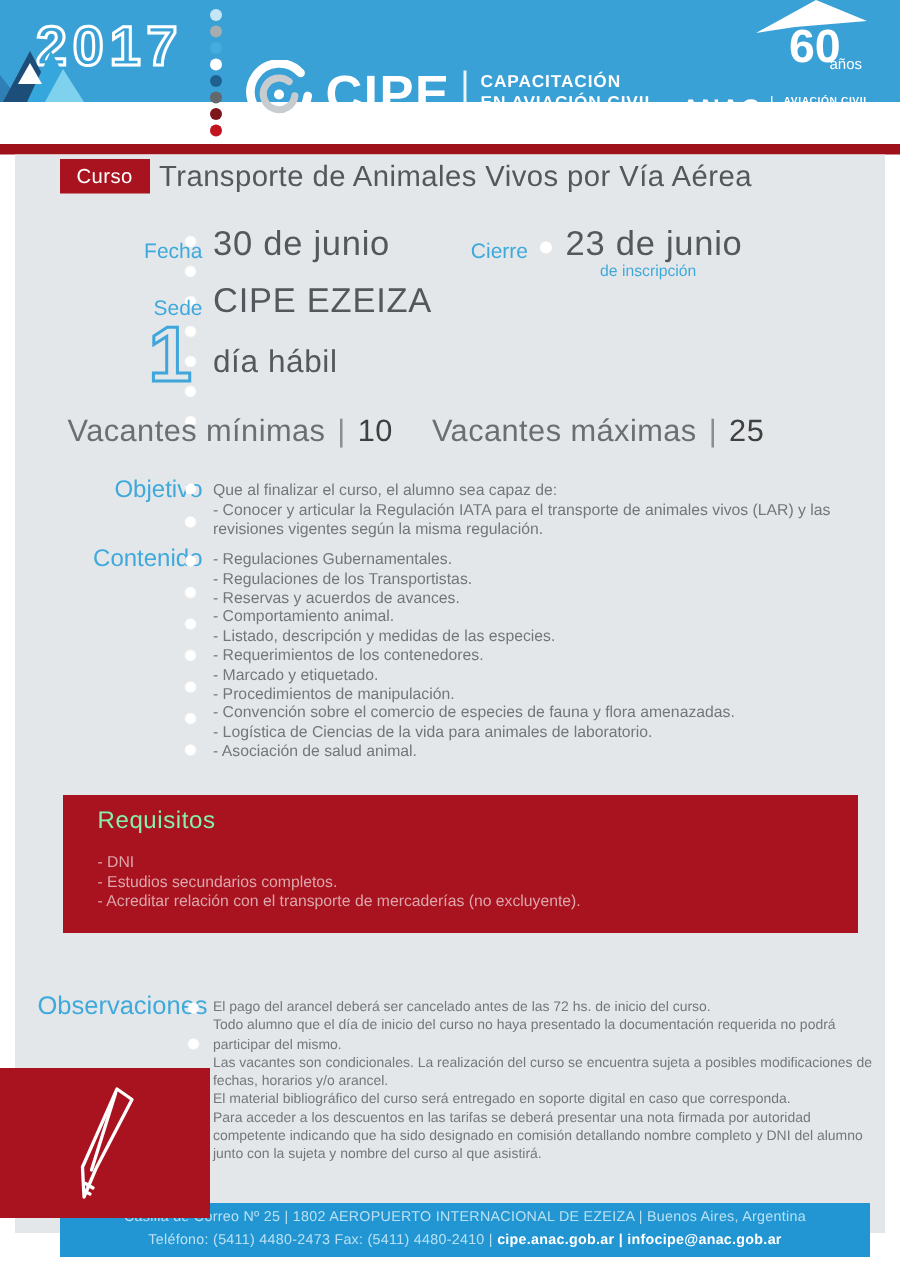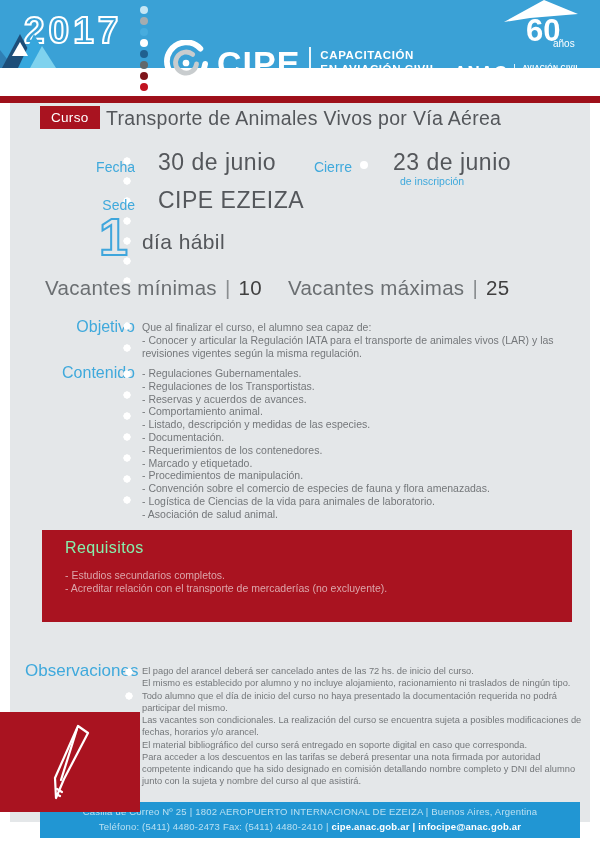--- a/index.html
+++ b/index.html
@@ -32,21 +32,21 @@
 
   
   #curso-badge{left:40px;top:106px;background:#A91320;color:#ffffff;font-size:13.5px;
                padding:4px 11px;letter-spacing:.3px;}
   #course-title{left:106px;top:107px;font-size:19.5px;color:#54575B;letter-spacing:.3px;}
 
   
   .label-blue{color:#3FA9DC;}
   .lbl-sm{font-size:14px;}
   .lbl-md{font-size:16px;}
-  .val{font-size:23px;color:#54575B;letter-spacing:.5px;margin-left:16px;}
+  .val{font-size:23px;color:#54575B;letter-spacing:.5px;}
   #fecha-label{left:20px;top:159px;width:115px;text-align:right;}
   #fecha-value{left:142px;top:149px;}
   #cierre-label{left:252px;top:159px;width:100px;text-align:right;}
   #cierre-value{left:377px;top:149px;}
   #cierre-sub{left:400px;top:175px;font-size:10.5px;}
   #sede-label{left:20px;top:197px;width:115px;text-align:right;}
   #sede-value{left:142px;top:187px;}
   #duration-number{left:99px;top:207px;font-size:52px;font-weight:bold;
                    color:transparent;-webkit-text-stroke:2px #3FA6DC;}
   #duration-label{left:142px;top:230px;font-size:21px;color:#54575B;letter-spacing:.4px;}
@@ -192,42 +192,41 @@
   </div>
 
   <div class="abs label-blue lbl-md" id="contenido-label">Contenido</div>
   <div class="abs vdots" id="dots-contenido"></div>
   <div class="abs" id="contenido-list">
       <div>- Regulaciones Gubernamentales.</div>
       <div>- Regulaciones de los Transportistas.</div>
       <div>- Reservas y acuerdos de avances.</div>
       <div>- Comportamiento animal.</div>
       <div>- Listado, descripción y medidas de las especies.</div>
-      <div>- Documentación.</div>
       <div>- Requerimientos de los contenedores.</div>
       <div>- Marcado y etiquetado.</div>
       <div>- Procedimientos de manipulación.</div>
       <div>- Convención sobre el comercio de especies de fauna y flora amenazadas.</div>
       <div>- Logística de Ciencias de la vida para animales de laboratorio.</div>
       <div>- Asociación de salud animal.</div>
     </div>
 
   <div class="abs" id="requisitos-box">
     <div id="requisitos-title">Requisitos</div>
     <div id="requisitos-list">
+        <div>- DNI</div>
         <div>- Estudios secundarios completos.</div>
         <div>- Acreditar relación con el transporte de mercaderías (no excluyente).</div>
       </div>
   </div>
 
   <div class="abs label-blue" id="observ-label">Observaciones</div>
   <div class="abs vdots" id="dots-observ"></div>
   <div class="abs" id="observ-list">
       <div>El pago del arancel deberá ser cancelado antes de las 72 hs. de inicio del curso.</div>
-      <div>El mismo es establecido por alumno y no incluye alojamiento, racionamiento ni traslados de ningún tipo.</div>
       <div>Todo alumno que el día de inicio del curso no haya presentado la documentación requerida no podrá participar del mismo.</div>
       <div>Las vacantes son condicionales. La realización del curso se encuentra sujeta a posibles modificaciones de fechas, horarios y/o arancel.</div>
       <div>El material bibliográfico del curso será entregado en soporte digital en caso que corresponda.</div>
       <div>Para acceder a los descuentos en las tarifas se deberá presentar una nota firmada por autoridad competente indicando que ha sido designado en comisión detallando nombre completo y DNI del alumno junto con la sujeta y nombre del curso al que asistirá.</div>
     </div>
 
   <div class="abs" id="pen-box">
     <svg width="44" height="78" viewBox="0 0 44 78">
       <g fill="none" stroke="#ffffff" stroke-width="2.2" stroke-linejoin="round" stroke-linecap="round">
         <path d="M30,3 L40,10 L16,56 L8,75 L7,55 Z"></path>

